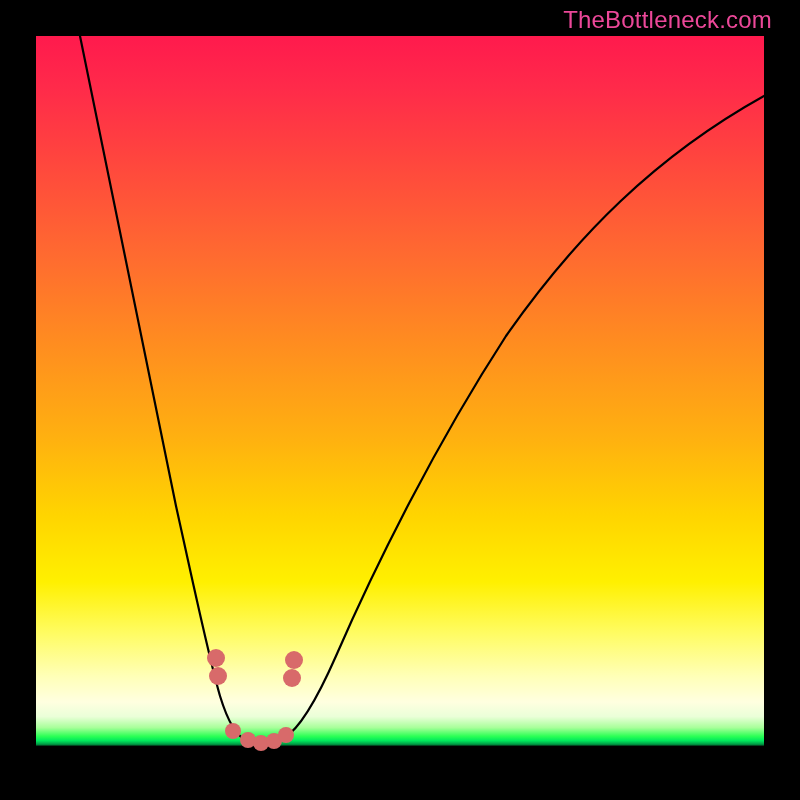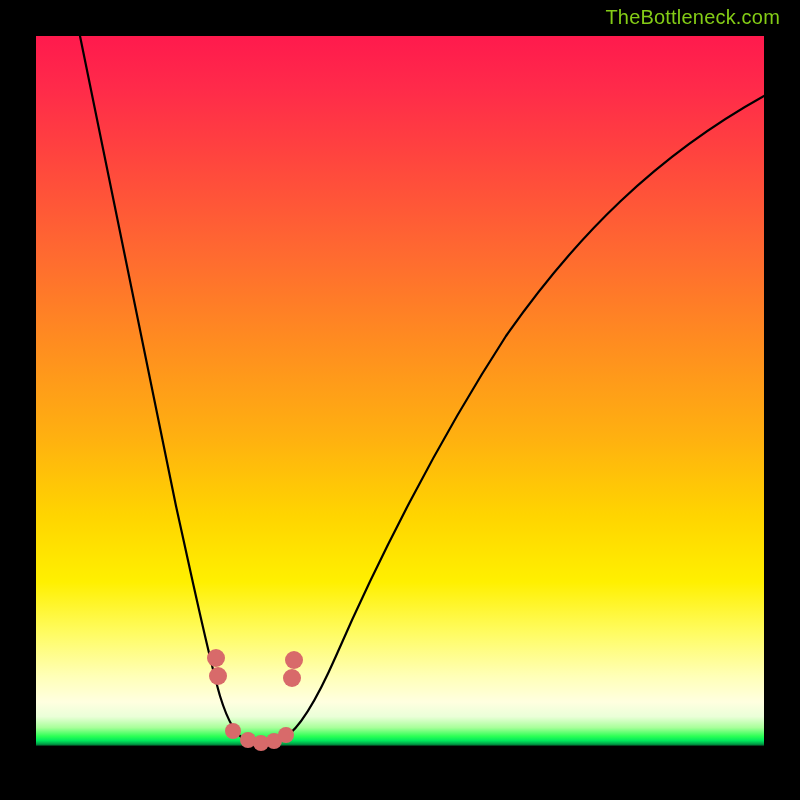--- a/index.html
+++ b/index.html
@@ -42,23 +42,23 @@
       #2bff55 96.2%,
       #00e85c 96.8%,
       #009944 97.3%,
       #000000 97.6%,
       #000000 100%
     );
   }
   .watermark {
     position: absolute;
     top: 6px;
-    right: 20px;
-    color: #84cc16;
-    font-size: 20px;
+    right: 28px;
+    color: #ec4899;
+    font-size: 24px;
     letter-spacing: 0.2px;
     font-weight: 500;
     user-select: none;
   }
   svg.curve {
     position: absolute;
     left: 0;
     top: 0;
     width: 728px;
     height: 728px;

